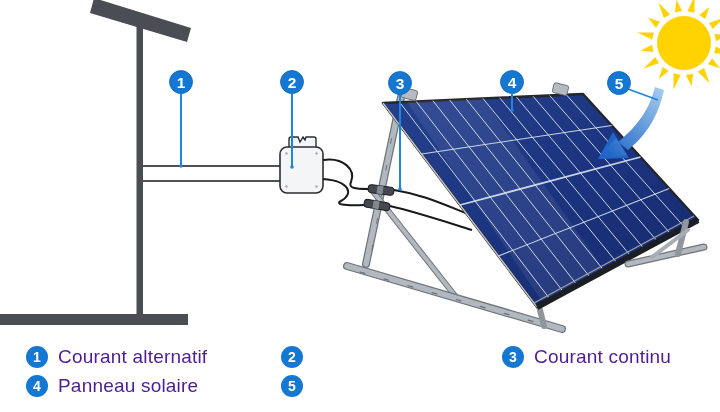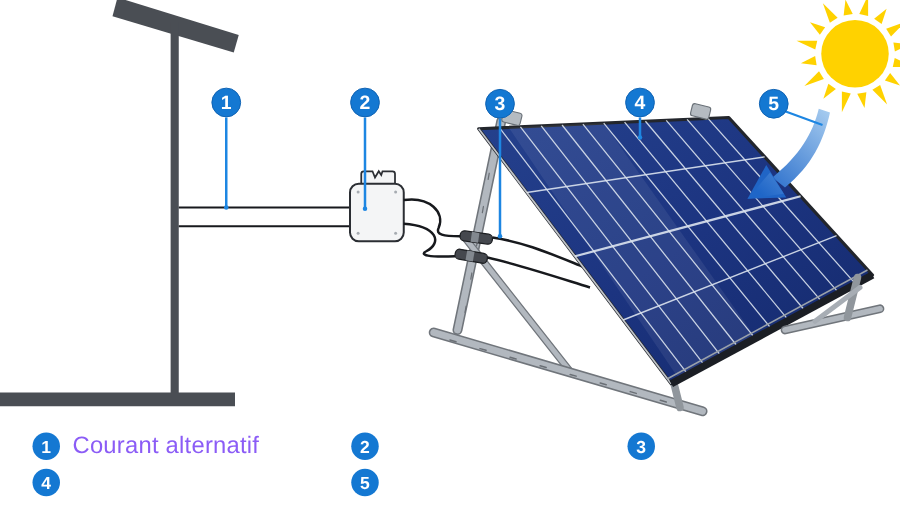--- a/index.html
+++ b/index.html
@@ -3,21 +3,21 @@
 <meta charset="utf-8">
 <style>
   html,body{margin:0;padding:0;background:#ffffff;}
   #stage{position:relative;width:720px;height:412px;background:#ffffff;overflow:hidden;
          font-family:"Liberation Sans",sans-serif;}
   #diagram-svg{position:absolute;left:0;top:0;}
   .legend-item{position:absolute;display:flex;align-items:center;gap:10px;white-space:nowrap;}
   .lnum{width:22px;height:22px;border-radius:50%;background:#1478d2;color:#ffffff;
         font-family:"Liberation Sans",sans-serif;font-weight:700;font-size:14px;line-height:22px;
         text-align:center;flex:0 0 22px;}
-  .llabel{font-size:19px;font-weight:500;color:#8b5cf6;letter-spacing:.2px;}
+  .llabel{font-size:19px;font-weight:500;color:#4c1d95;letter-spacing:.2px;}
   .co-num{font-family:"Liberation Sans",sans-serif;font-weight:700;font-size:15.5px;fill:#ffffff;}
 </style>
 </head>
 <body>
 
 <div id="stage">
 
 <svg id="diagram-svg" width="720" height="412" viewBox="0 0 720 412">
   <defs>
     <linearGradient id="panelGrad" x1="0" y1="0" x2="1" y2="1">
@@ -183,21 +183,23 @@
   <div>
     <div class="legend-item" style="left:26px;top:346px;">
       <span class="lnum">1</span>
       <span class="llabel">Courant alternatif</span>
     </div>
     <div class="legend-item" style="left:281px;top:346px;">
       <span class="lnum">2</span>
     </div>
     <div class="legend-item" style="left:502px;top:346px;">
       <span class="lnum">3</span>
+      <span class="llabel">Courant continu</span>
     </div>
     <div class="legend-item" style="left:26px;top:375px;">
       <span class="lnum">4</span>
+      <span class="llabel">Panneau solaire</span>
     </div>
     <div class="legend-item" style="left:281px;top:375px;">
       <span class="lnum">5</span>
     </div>
   </div>
 </div>
 
 </body></html>

